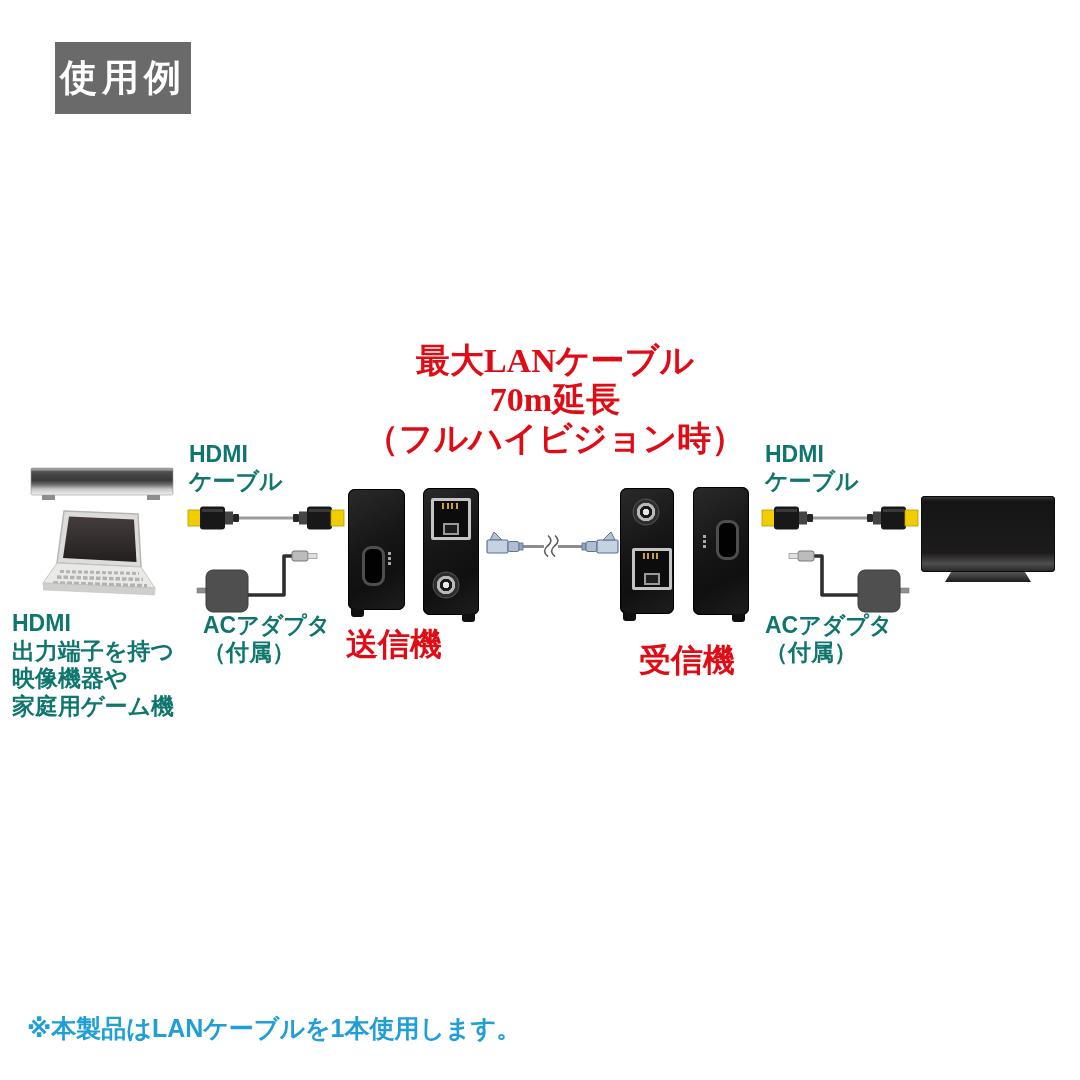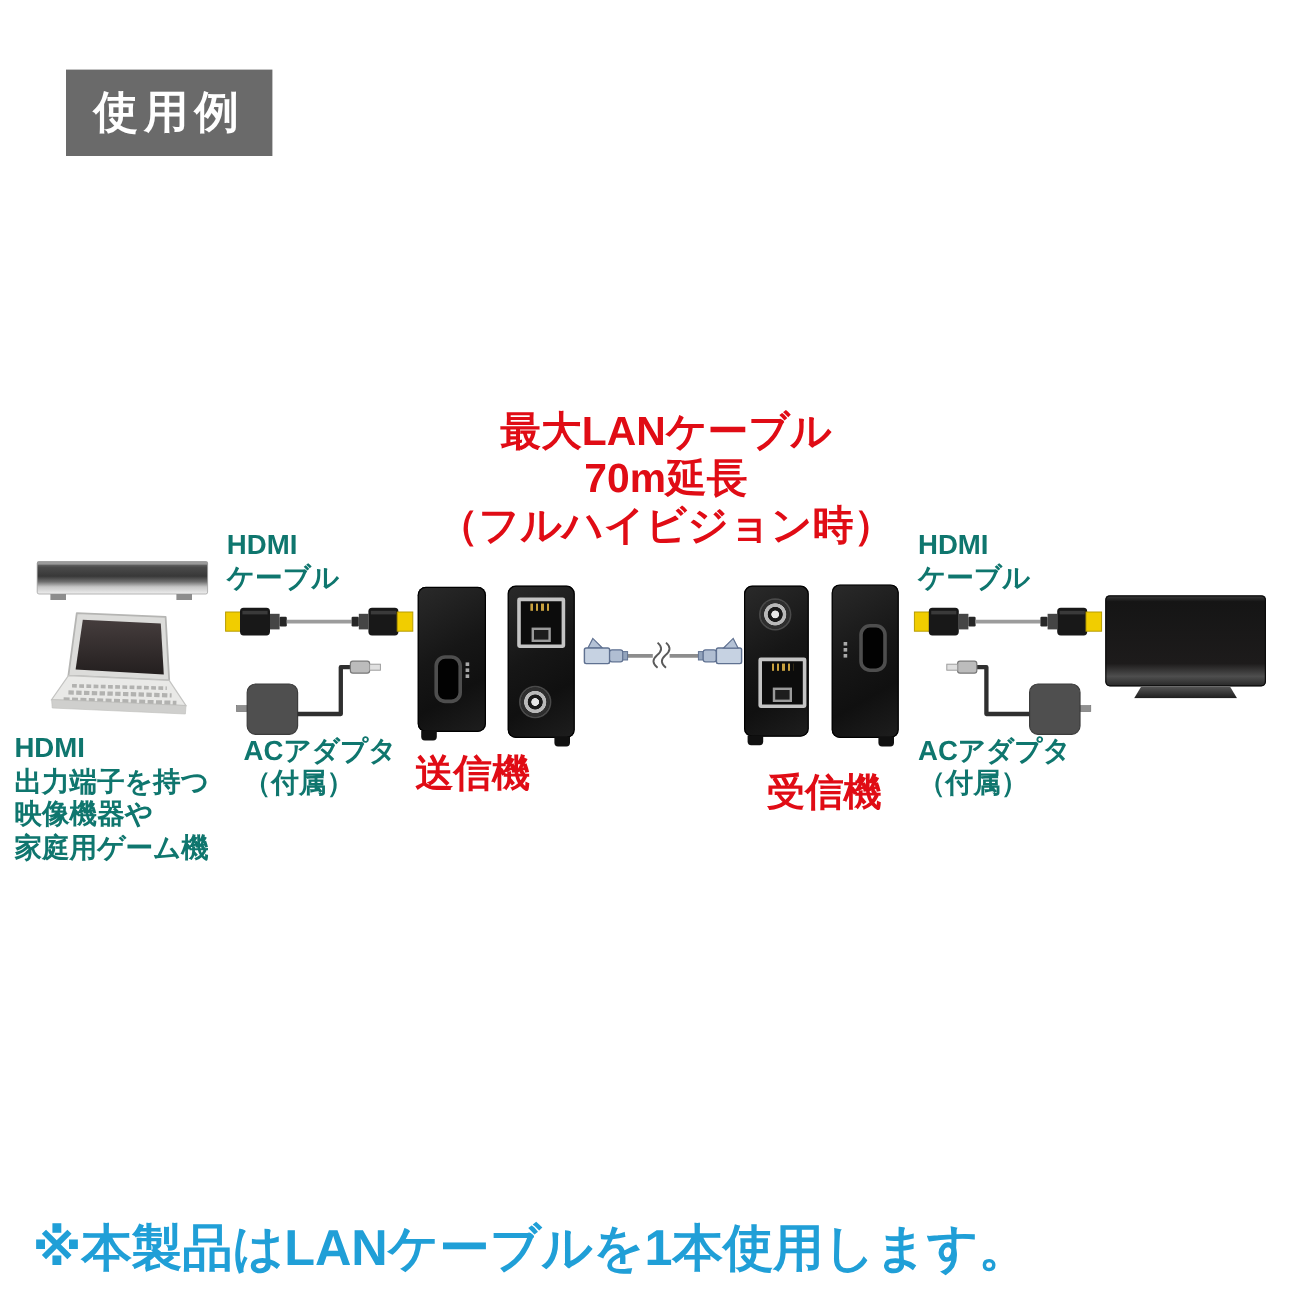--- a/index.html
+++ b/index.html
@@ -1,27 +1,27 @@
 <!DOCTYPE html>
 <html><head>
 <meta charset="utf-8">
 <style>
   html,body{margin:0;padding:0;background:#fff;}
   .stage{position:relative;width:1080px;height:1080px;background:#ffffff;overflow:hidden;
          font-family:"Liberation Sans","DejaVu Sans",sans-serif;}
   .abs{position:absolute;}
 
   
-  .badge{left:55px;top:58px;width:172px;height:72px;background:#6a6a6a;
+  .badge{left:55px;top:42px;width:136px;height:72px;background:#6a6a6a;
          color:#ffffff;font-size:37px;font-weight:bold;letter-spacing:5px;
          display:flex;align-items:center;justify-content:center;}
 
   
   .title{left:305px;top:341px;width:500px;text-align:center;color:#e00c15;
-         font-size:34px;font-weight:bold;line-height:39px;}
+         font-size:34px;font-weight:bold;line-height:39px;font-family:Liberation Serif, serif;}
 
   
   .cap{font-weight:bold;color:#0f766e;text-align:left;}
   .cap-sm{font-size:23px;line-height:26.5px;}
   .src-cap{left:12px;top:610px;width:200px;line-height:27.5px;}
   .disp-cap{left:908px;top:587px;width:160px;line-height:27px;}
 
   .unit-label{font-size:32px;font-weight:bold;color:#e00c15;text-align:center;width:140px;}
 
   
@@ -42,21 +42,21 @@
 
   
   .tv{left:921px;top:496px;width:134px;}
   .tv-body{width:134px;height:76px;border-radius:4px;
            background:linear-gradient(180deg,#3e3e3e 0,#151515 7%,#1d1b1b 75%,#4e4e4e 89%,#262626 100%);
            box-shadow:inset 0 0 0 1px #0b0b0b;}
   .tv-stand{margin:0 auto;width:86px;height:10px;background:linear-gradient(180deg,#565656,#1c1c1c);
             clip-path:polygon(7% 0,93% 0,100% 100%,0 100%);}
 
   
-  .footnote{left:27px;top:1012px;width:1020px;color:#209fd7;font-size:42px;font-weight:bold;}
+  .footnote{left:27px;top:1012px;width:1020px;color:#209fd7;font-size:25px;font-weight:bold;}
 </style>
 </head>
 <body>
 
 <div class="stage">
 
   <div class="abs badge">
     <span>使用例</span>
   </div>
 

